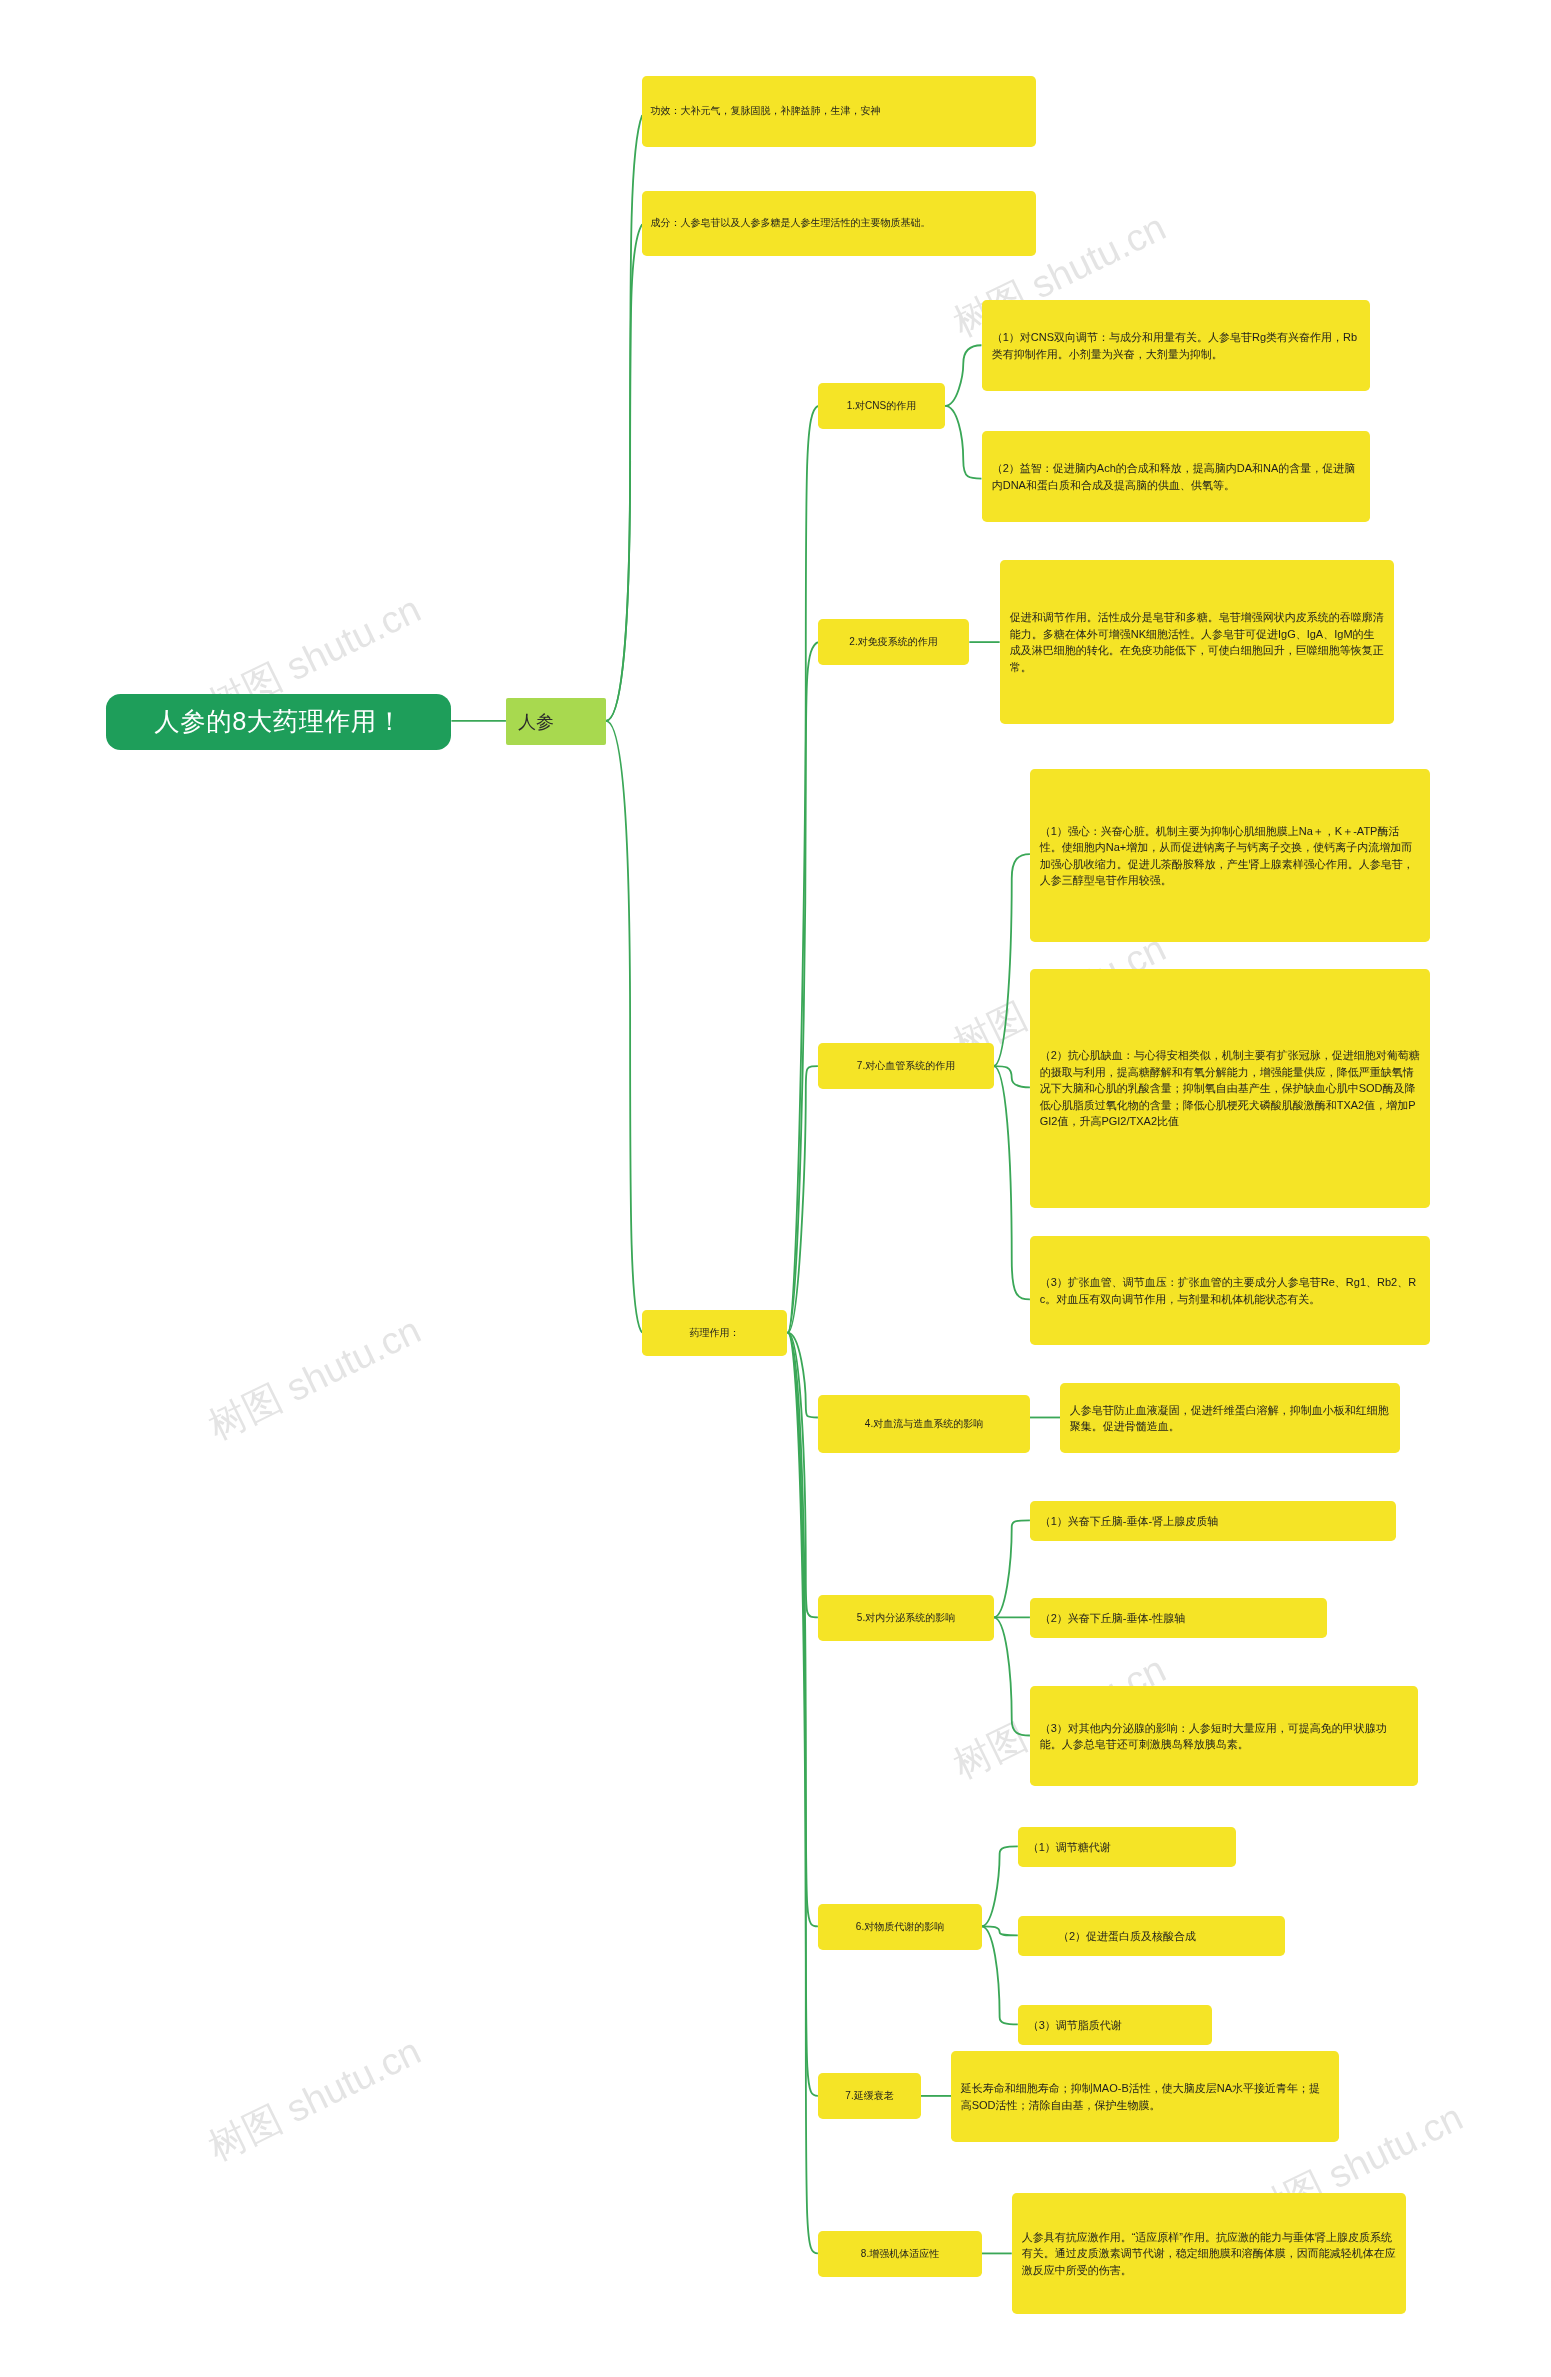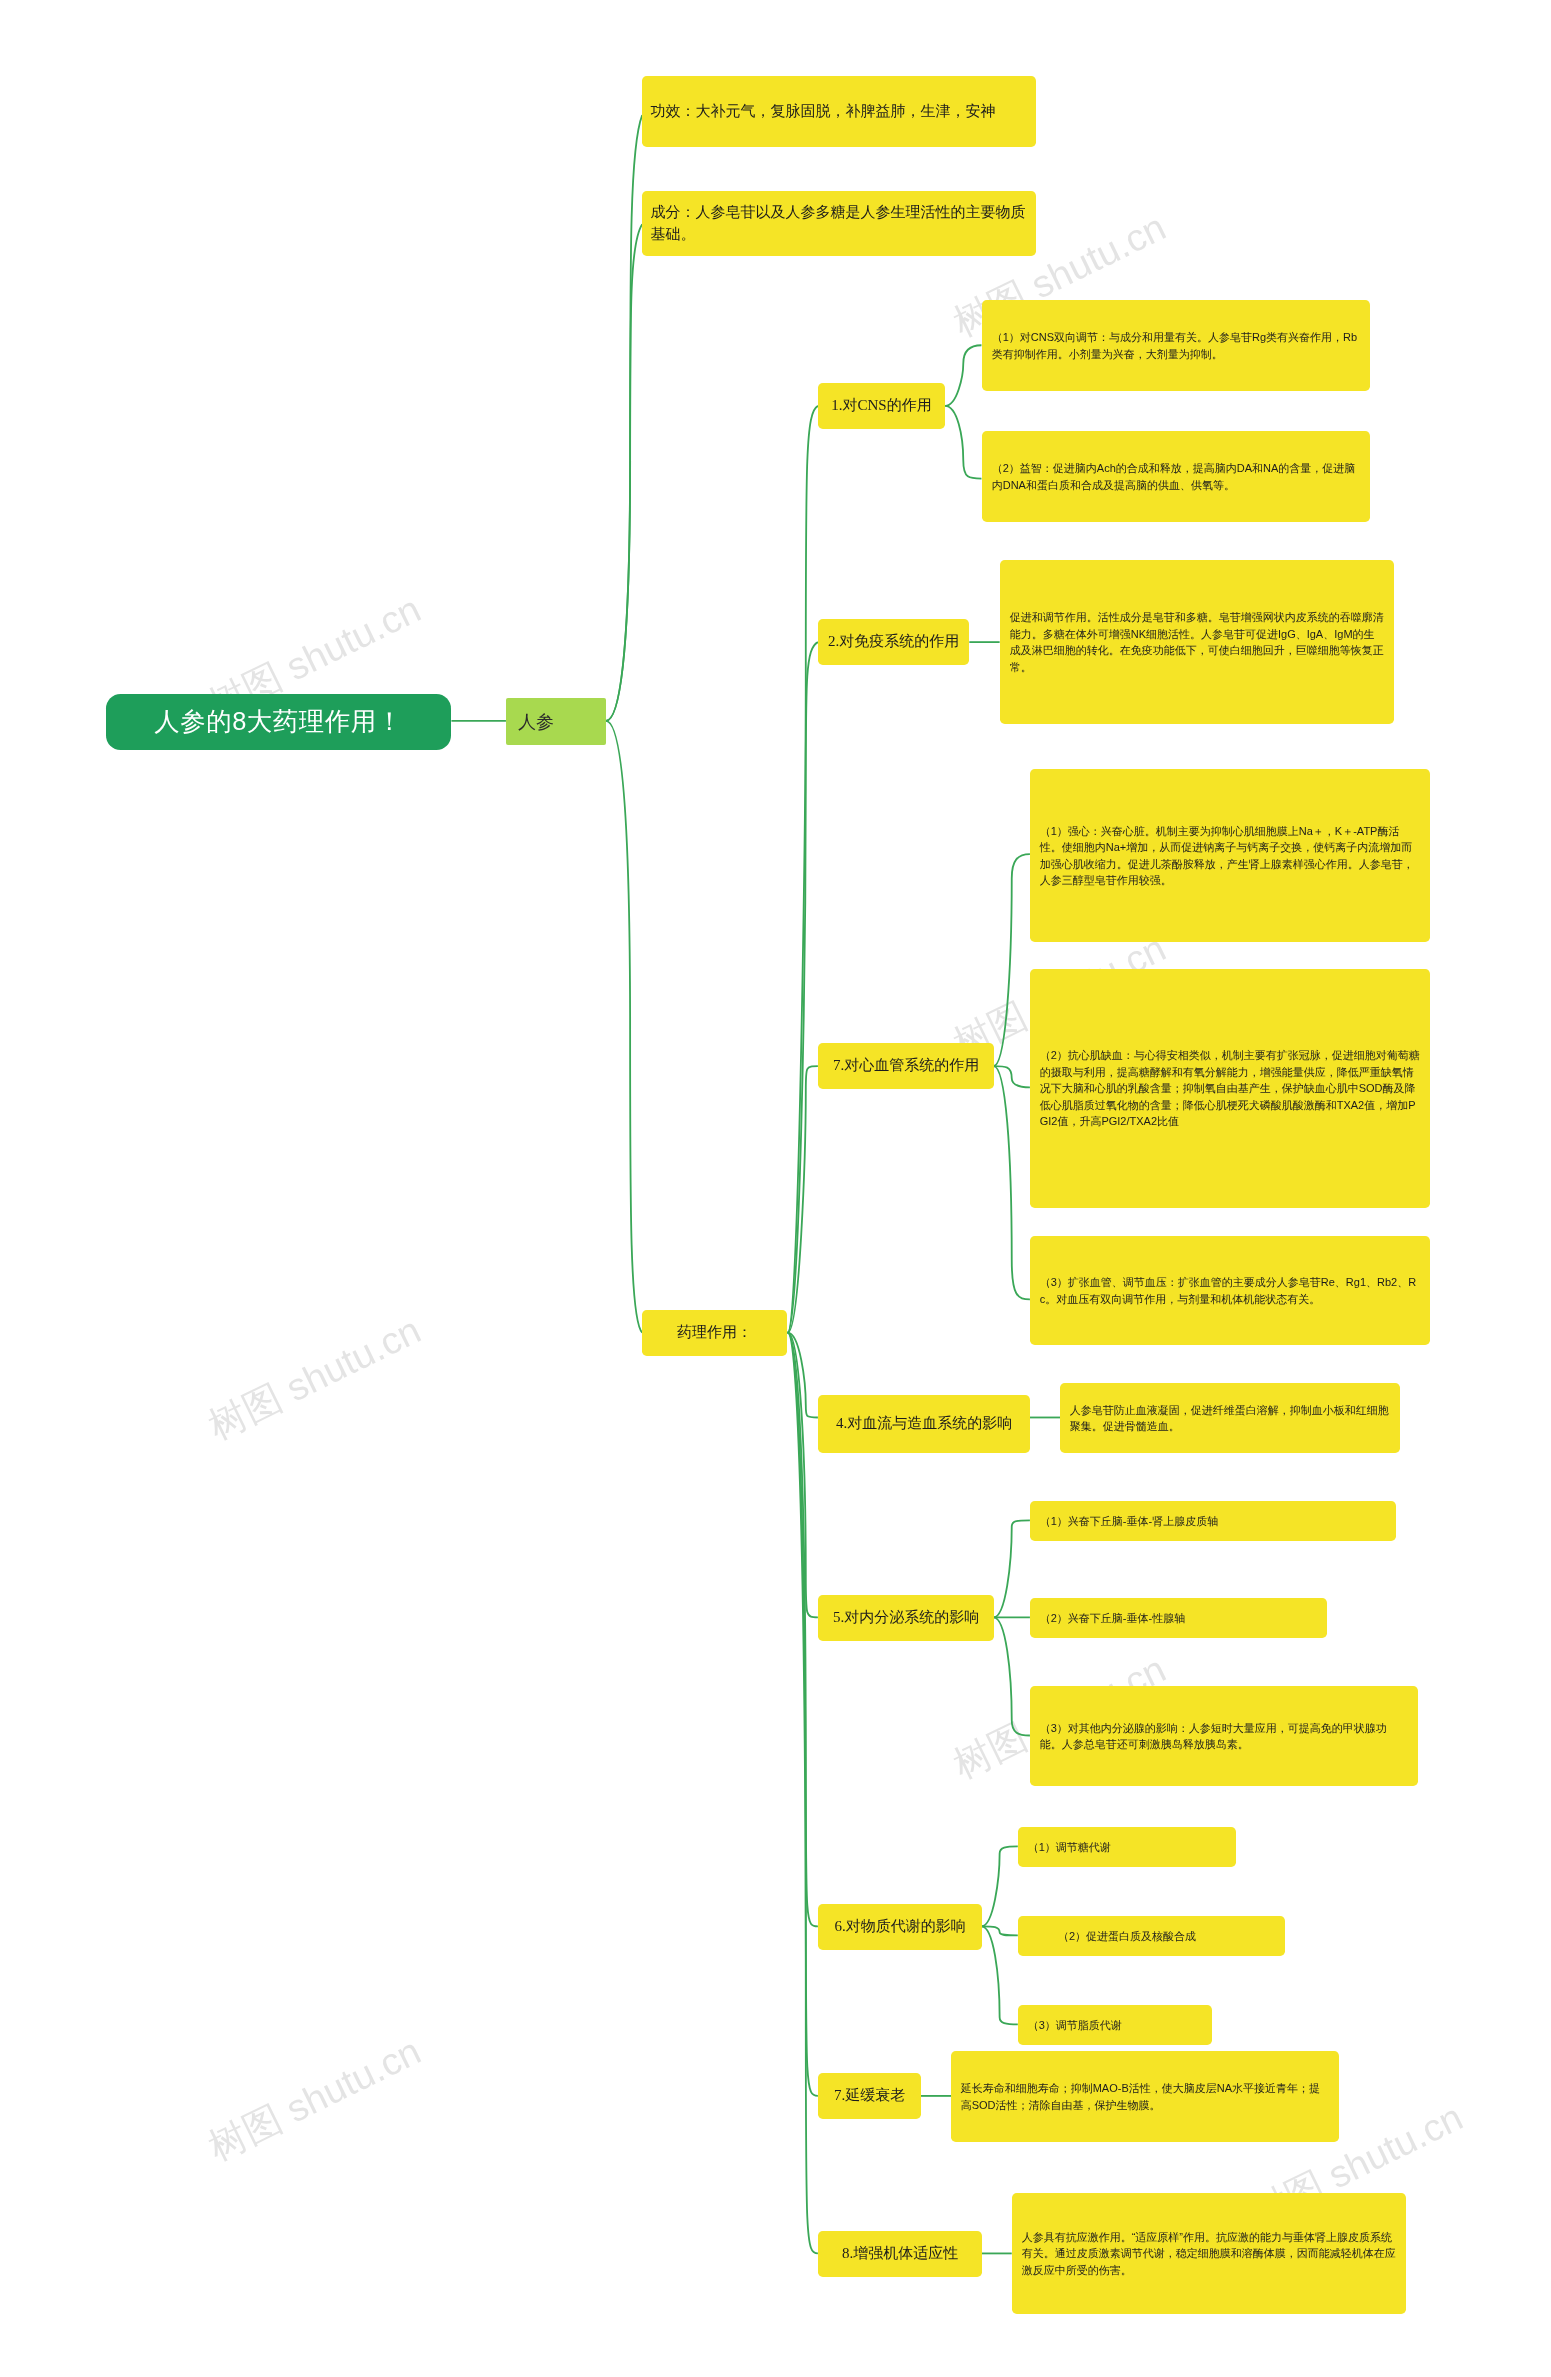--- a/index.html
+++ b/index.html
@@ -49,26 +49,25 @@
     border-radius: 2px;
     font-size: 18px;
     display: flex;
     align-items: center;
     padding: 7.3px 12px;
   }
   .l2-node {
     background: #f5e426;
     color: #1c1c1c;
     border-radius: 4.8px;
-    font-size: 15px;
+    font-size: 10px;
     line-height: 1.45;
     padding: 6px 8.5px;
     display: flex;
     align-items: center;
-    font-family: Liberation Serif, serif;
   }
   .l3-node {
     background: #f5e426;
     color: #1c1c1c;
     border-radius: 4.8px;
     font-size: 11px;
     line-height: 1.5;
     padding: 7.3px 9.7px;
     display: flex;
     align-items: center;

